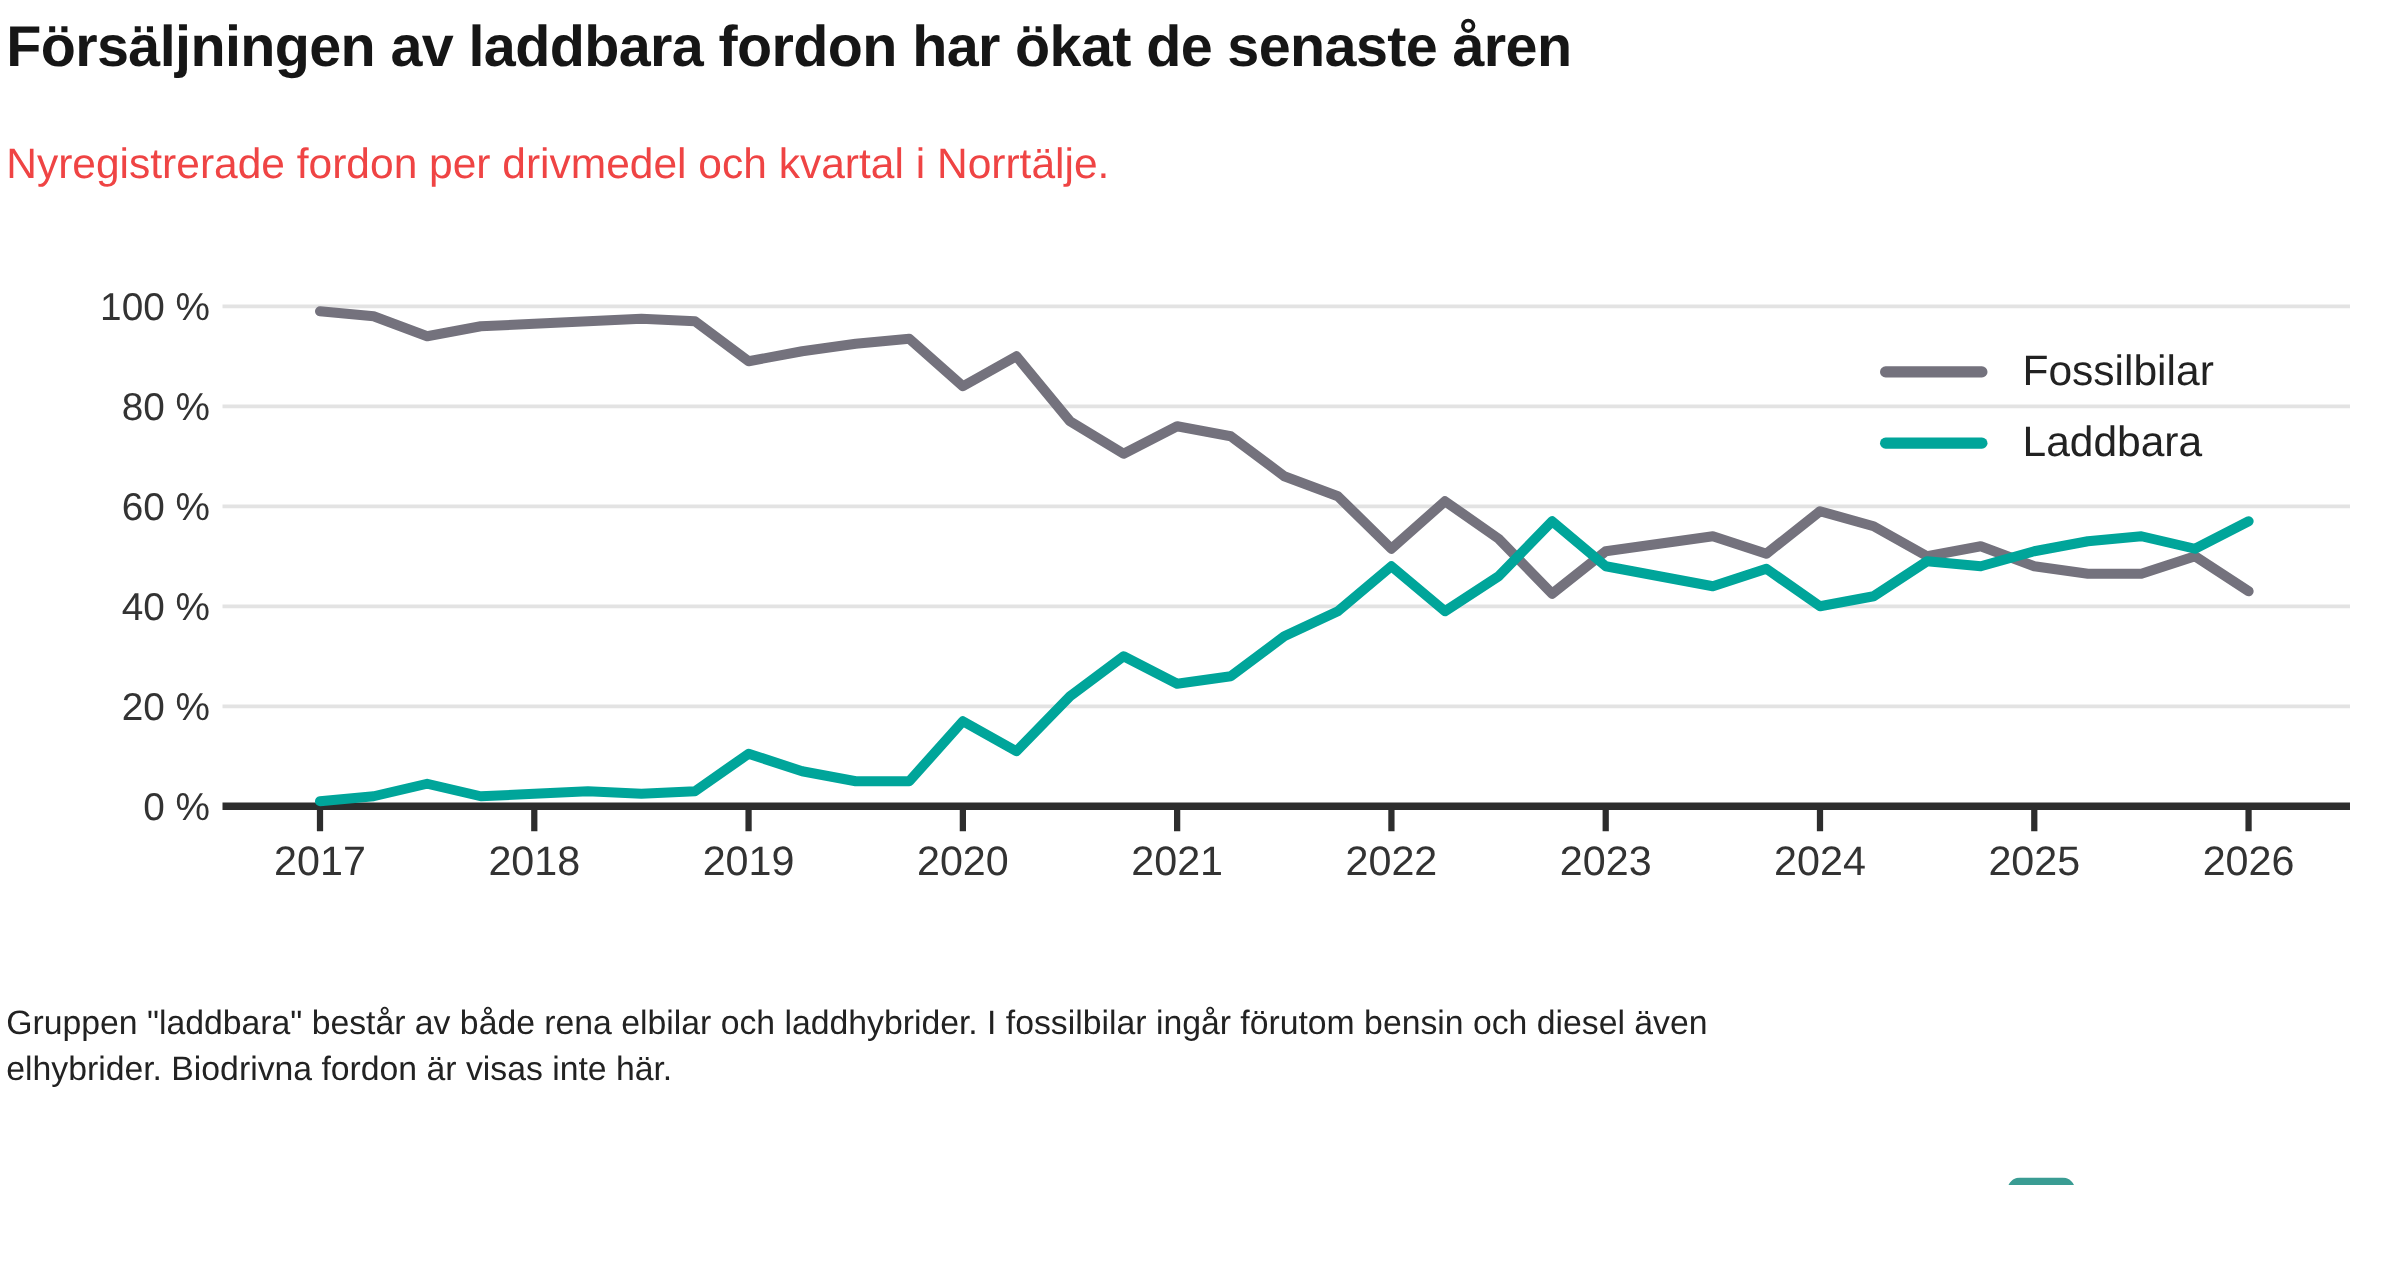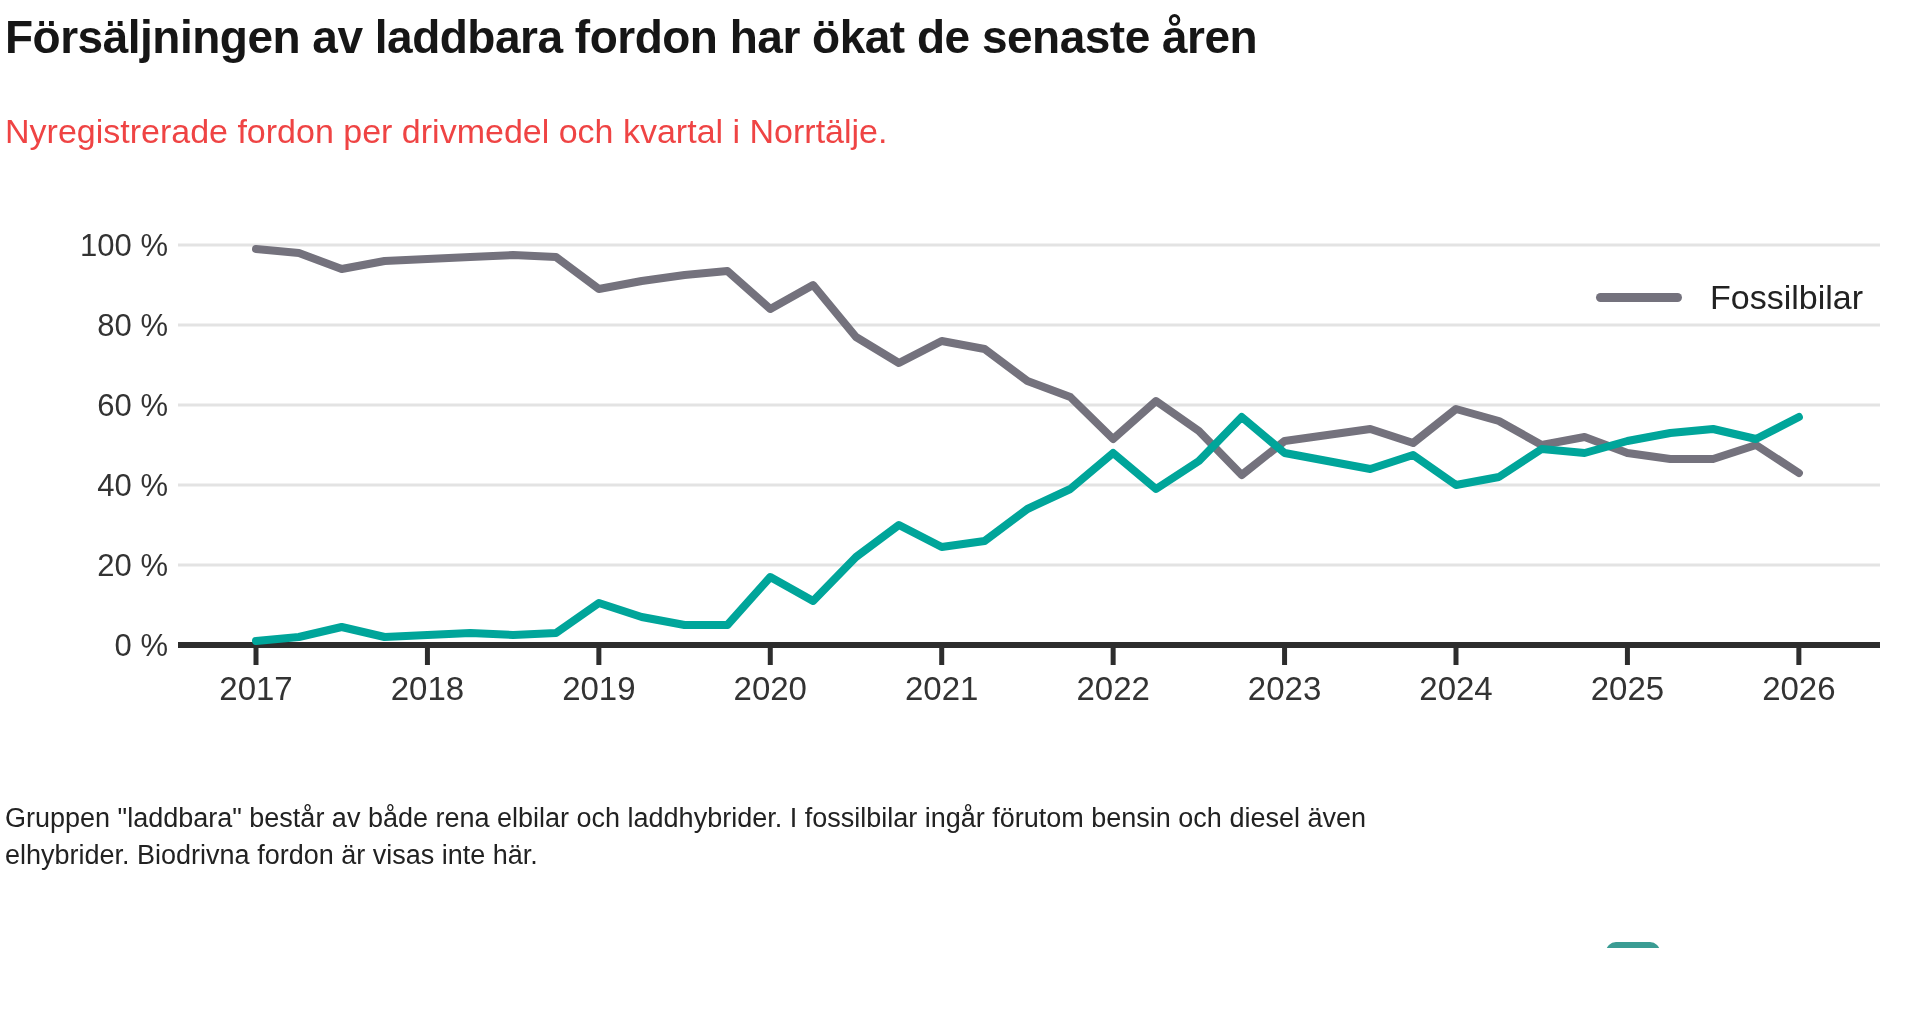--- a/index.html
+++ b/index.html
@@ -3,21 +3,21 @@
 <meta charset="utf-8">
 <style>
   html,body{margin:0;padding:0;background:#ffffff;}
   #page{position:relative;width:1920px;height:948px;background:#fff;overflow:hidden;
         font-family:"Liberation Sans", sans-serif;}
   .title{position:absolute;left:5px;top:10px;font-size:46px;font-weight:700;color:#161616;
          letter-spacing:-0.5px;white-space:nowrap;}
   .subtitle{position:absolute;left:5px;top:112px;font-size:34px;font-weight:400;color:#ef4444;
             white-space:nowrap;}
   #chart-svg{position:absolute;left:0;top:0;}
-  .legend{position:absolute;left:1596px;top:276px;display:flex;flex-direction:column;gap:14px;}
+  .legend{position:absolute;left:1504px;top:276px;display:flex;flex-direction:column;gap:14px;}
   .legend-item{display:flex;align-items:center;background:#fff;padding:2px 6px 2px 0;}
   .legend-swatch{width:86px;height:9px;border-radius:5px;flex:0 0 auto;}
   .legend-label{margin-left:28px;font-size:34px;color:#222;}
   .footer{position:absolute;left:5px;top:800px;width:1560px;font-size:27px;line-height:1.38;
           color:#222;white-space:pre-line;}
   .logo{position:absolute;left:1606px;top:942px;display:flex;align-items:center;}
   .logo-text{margin-left:18px;font-size:32px;font-weight:600;letter-spacing:0.2px;}
 </style>
 </head>
 <body>
@@ -62,20 +62,24 @@
       <text x="1798.8519999999999" y="700" text-anchor="middle" font-size="33" fill="#333333" font-family="&quot;Liberation Sans&quot;, sans-serif">2026</text>
       <polyline points="256.0,249.0 298.9,253.0 341.7,269.0 384.6,261.0 427.4,259.0 470.3,257.0 513.1,255.0 556.0,257.0 598.9,289.0 641.7,281.0 684.6,275.0 727.4,271.0 770.3,309.0 813.1,285.0 856.0,337.0 898.9,363.0 941.7,341.0 984.6,349.0 1027.4,381.0 1070.3,397.0 1113.1,439.0 1156.0,401.0 1198.9,431.0 1241.7,475.0 1284.6,441.0 1327.4,435.0 1370.3,429.0 1413.1,443.0 1456.0,409.0 1498.9,421.0 1541.7,445.0 1584.6,437.0 1627.4,453.0 1670.3,459.0 1713.1,459.0 1756.0,445.0 1798.9,473.0" fill="none" stroke="#74727d" stroke-width="8" stroke-linejoin="round" stroke-linecap="round"></polyline>
       <polyline points="256.0,641.0 298.9,637.0 341.7,627.0 384.6,637.0 427.4,635.0 470.3,633.0 513.1,635.0 556.0,633.0 598.9,603.0 641.7,617.0 684.6,625.0 727.4,625.0 770.3,577.0 813.1,601.0 856.0,557.0 898.9,525.0 941.7,547.0 984.6,541.0 1027.4,509.0 1070.3,489.0 1113.1,453.0 1156.0,489.0 1198.9,461.0 1241.7,417.0 1284.6,453.0 1327.4,461.0 1370.3,469.0 1413.1,455.0 1456.0,485.0 1498.9,477.0 1541.7,449.0 1584.6,453.0 1627.4,441.0 1670.3,433.0 1713.1,429.0 1756.0,439.0 1798.9,417.0" fill="none" stroke="#00a59a" stroke-width="8" stroke-linejoin="round" stroke-linecap="round"></polyline>
     </svg>
 
   <div class="legend">
     <div class="legend-item">
       <span class="legend-swatch" id="swatch-0" style="background: rgb(116, 114, 125);"></span>
       <span class="legend-label">Fossilbilar</span>
     </div>
+    <div class="legend-item">
+      <span class="legend-swatch" id="swatch-1" style="background: rgb(0, 165, 154);"></span>
+      <span class="legend-label">Laddbara</span>
+    </div>
   </div>
 
   <div class="footer" id="footer-text">Gruppen "laddbara" består av både rena elbilar och laddhybrider. I fossilbilar ingår förutom bensin och diesel även
 elhybrider. Biodrivna fordon är visas inte här.</div>
 
   <div class="logo">
     <svg width="56" height="64" viewBox="0 0 56 64">
       <path id="logo-bubble" d="M10 0 h34 a10 10 0 0 1 10 10 v28 a10 10 0 0 1 -10 10 h-12 l-12 15 l-1 -15 h-9 a10 10 0 0 1 -10 -10 v-28 a10 10 0 0 1 10 -10 z" fill="#3a9c93"></path>
       <g fill="#ffffff">
         <rect x="9" y="27" width="6.5" height="12" rx="3"></rect>

